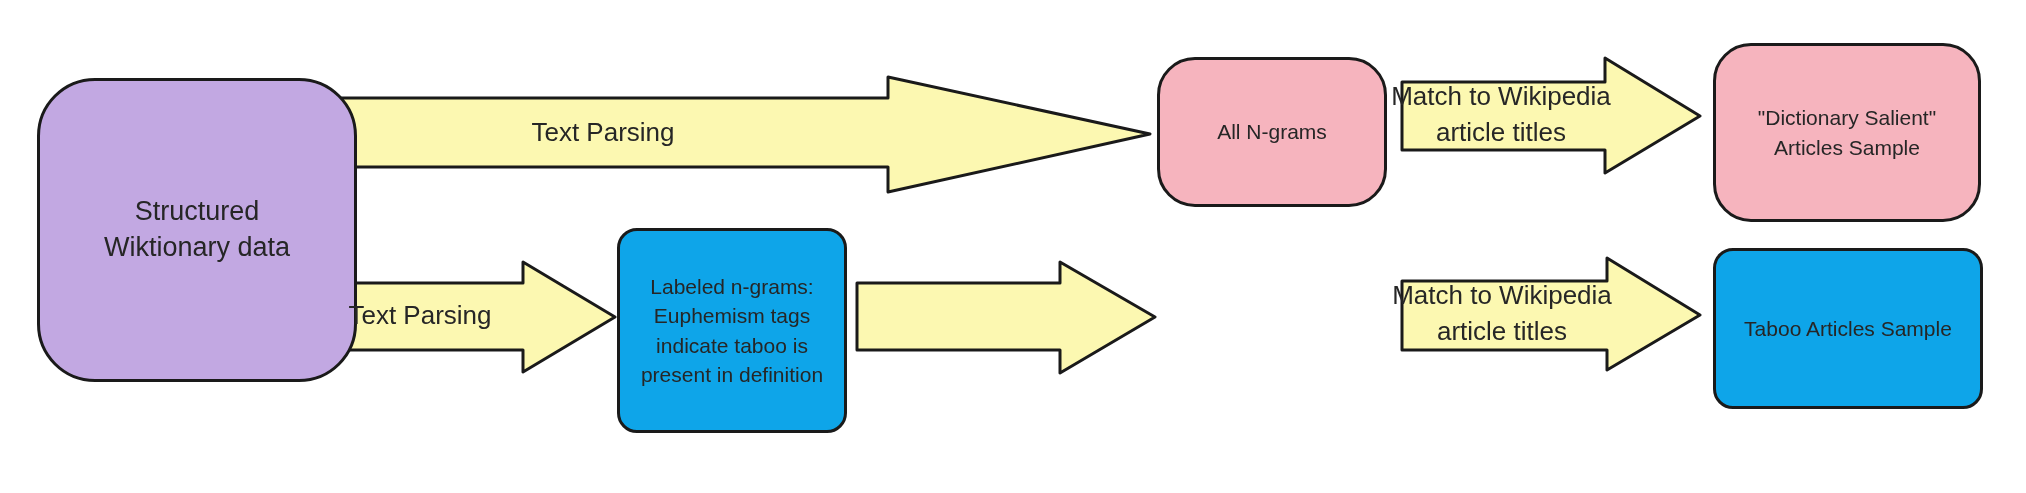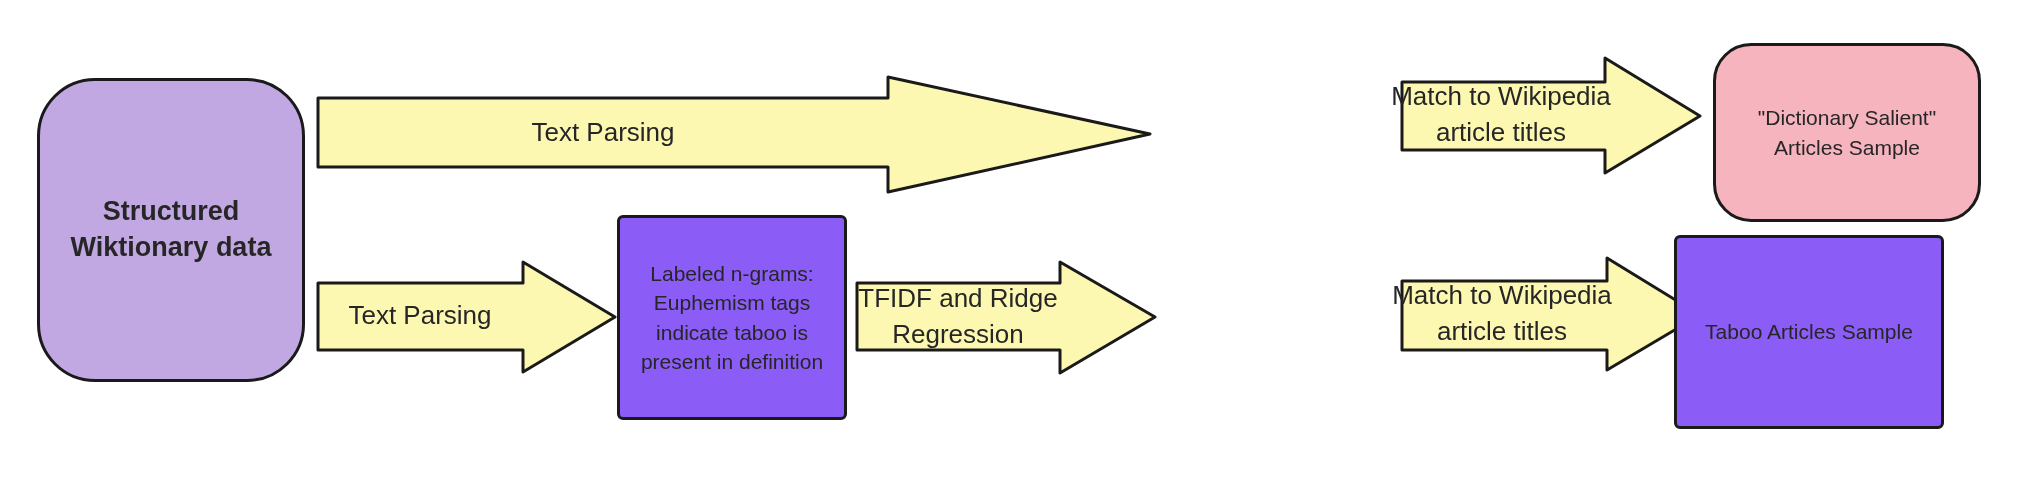--- a/index.html
+++ b/index.html
@@ -40,40 +40,41 @@
     background: #c2a8e2;
     font-size: 27px;
     line-height: 1.33;
     border-radius: 58px;
   }
   .node.pink {
     background: #f6b4be;
     border-radius: 38px;
   }
   .node.blue {
-    background: #8b5cf6;
-    border-radius: 6px;
+    background: #0ea5e9;
+    border-radius: 20px;
+    margin-top: 13px;
   }
   .arrow-label {
     position: absolute;
     transform: translate(-50%, -50%);
     text-align: center;
     white-space: pre-line;
     color: #262626;
     font-size: 26px;
     line-height: 1.38;
     pointer-events: none;
   }
   
-  #node-structured   { left: 37px;   top: 78px;  width: 268px; height: 304px; font-weight: bold; }
+  #node-structured   { left: 37px;   top: 78px;  width: 320px; height: 304px; }
   #node-all-ngrams   { left: 1157px; top: 57px;  width: 230px; height: 150px; }
   #node-dict-salient { left: 1713px; top: 43px;  width: 268px; height: 179px; }
   #node-labeled      { left: 617px;  top: 215px; width: 230px; height: 205px; }
   #node-taboo-ind    { left: 1160px; top: 233px; width: 230px; height: 160px; }
-  #node-taboo-sample { left: 1674px; top: 235px; width: 270px; height: 194px; text-align: right; }
+  #node-taboo-sample { left: 1713px; top: 235px; width: 270px; height: 161px; text-align: right; }
   
   #label-text-parsing-top    { left: 603px;  top: 133px; }
   #label-match-top           { left: 1501px; top: 115px; }
   #label-text-parsing-bottom { left: 420px;  top: 316px; }
   #label-tfidf               { left: 958px;  top: 317px; }
   #label-match-bottom        { left: 1502px; top: 314px; }
 </style>
 </head>
 <body>
 
@@ -88,38 +89,37 @@
     <polygon points="318,283 523,283 523,262 615,317 523,372 523,350 318,350" fill="#fcf8b1" stroke="#1a1a1a" stroke-width="3" stroke-linejoin="round"></polygon>
 
     <polygon points="857,283 1060,283 1060,262 1155,317 1060,373 1060,350 857,350" fill="#fcf8b1" stroke="#1a1a1a" stroke-width="3" stroke-linejoin="round"></polygon>
 
     <polygon points="1402,281 1607,281 1607,258 1700,315 1607,370 1607,350 1402,350" fill="#fcf8b1" stroke="#1a1a1a" stroke-width="3" stroke-linejoin="round"></polygon>
   </svg>
 
   <div class="node purple" id="node-structured">Structured
 Wiktionary data</div>
 
+  <div class="node pink" id="node-all-ngrams">All N-grams</div>
 
   <div class="node pink" id="node-dict-salient">"Dictionary Salient"
 Articles Sample</div>
 
   <div class="node blue" id="node-labeled">Labeled n-grams:
 Euphemism tags
 indicate taboo is
 present in definition</div>
 
 
   <div class="node blue" id="node-taboo-sample">Taboo Articles Sample</div>
 
   <div class="arrow-label" id="label-text-parsing-top">Text Parsing</div>
 
   <div class="arrow-label" id="label-match-top">Match to Wikipedia
 article titles</div>
 
   <div class="arrow-label" id="label-text-parsing-bottom">Text Parsing</div>
 
-  <div class="arrow-label" id="label-tfidf">TFIDF and Ridge
-Regression</div>
 
   <div class="arrow-label" id="label-match-bottom">Match to Wikipedia
 article titles</div>
 
 </div>
 
 </body></html>

